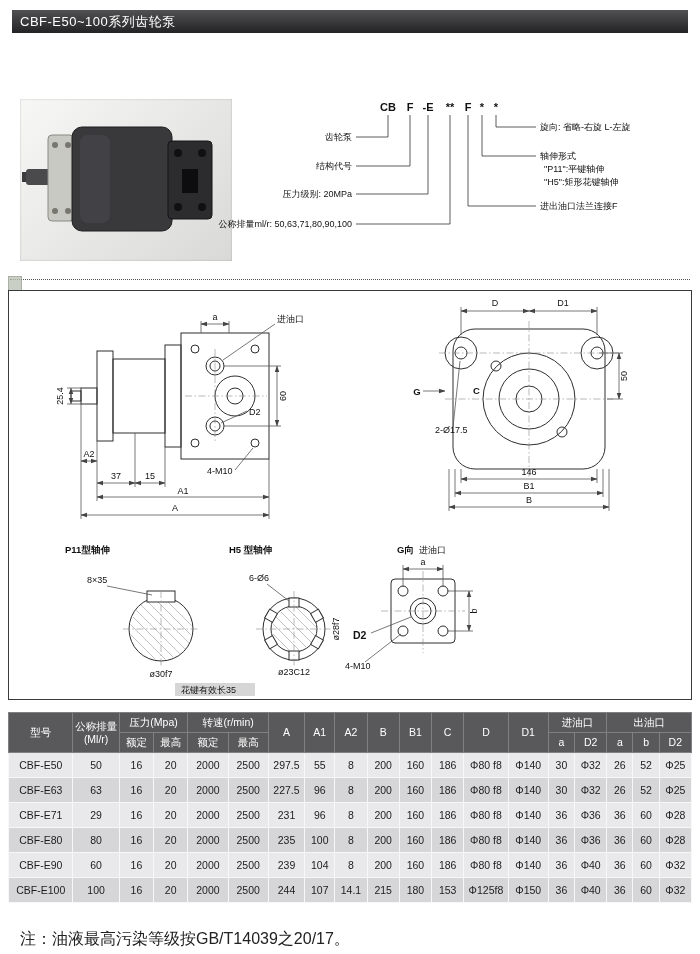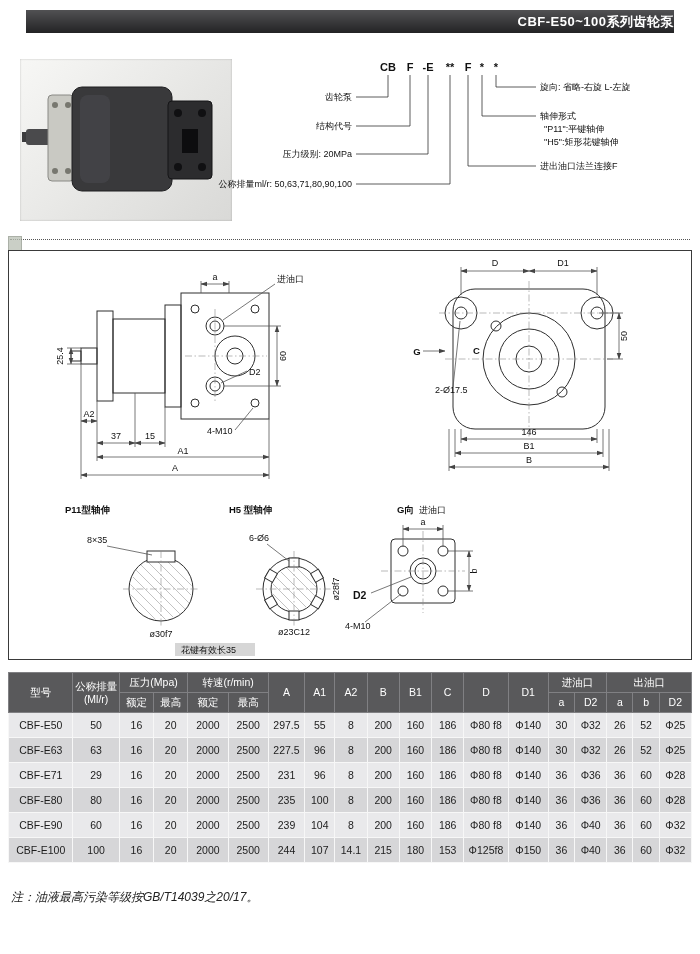--- a/index.html
+++ b/index.html
@@ -1,20 +1,20 @@
 <!DOCTYPE html>
 <html><head>
 <meta charset="utf-8">
 <style>
   html,body{margin:0;padding:0;background:#fff;}
   body{font-family:"Liberation Sans","DejaVu Sans",sans-serif;}
   .page{position:relative;width:700px;height:954px;background:#fff;overflow:hidden;}
-  .titlebar{margin:10px 26px 0;height:23px;line-height:23px;background:linear-gradient(#515153,#232325);
-            color:#fff;font-size:13px;font-weight:bold;padding-left:8px;letter-spacing:.5px;text-align:right;}
-  .top{position:relative;height:200px;}
+  .titlebar{margin:10px 12px 0;height:23px;line-height:23px;background:linear-gradient(#515153,#232325);
+            color:#fff;font-size:13px;font-weight:normal;padding-left:8px;letter-spacing:.5px;}
+  .top{position:relative;height:200px;margin-top:40px;}
   .photo{position:absolute;left:20px;top:26px;width:212px;height:162px;
          background:linear-gradient(135deg,#f7f7f5,#d9d9d7);box-shadow:0 0 2px rgba(0,0,0,.25) inset;}
   .photo svg{display:block;width:100%;height:100%;}
   .codesvg{position:absolute;left:150px;top:24px;width:545px;height:178px;}
   .stamp{position:absolute;left:8px;top:203px;width:12px;height:14px;background:#b9c0b4;border:1px solid #8f968a;opacity:.75;}
   .sep{border-top:1px dotted #555;margin:6px 10px 0;}
   .drawings{margin:10px 8px 0;height:408px;border:1px solid #3a3a3a;position:relative;background:#fff;}
   .drawings svg{display:block;width:682px;height:408px;}
 
   
@@ -30,21 +30,21 @@
   text.tok{font-size:11px;font-weight:bold;fill:#111;text-anchor:middle;}
   .codesvg line{stroke:#333;stroke-width:.8;}
 
   
   table.spec{margin:12px 8px 0;width:684px;border-collapse:collapse;table-layout:fixed;}
   table.spec th{background:#59595b;color:#fff;font-weight:normal;border:1px solid #808083;
                 font-size:10.5px;padding:3px 1px;line-height:1.25;}
   table.spec td{border:1px solid #f7f7f7;text-align:center;padding:6px 1px;font-size:10.5px;color:#1c1c1c;}
   table.spec tbody tr:nth-child(odd){background:#e9e9eb;}
   table.spec tbody tr:nth-child(even){background:#d6d6d8;}
-  .note{margin:26px 11px 0;font-size:12px;color:#222;font-style:italic;}
+  .note{margin:26px 20px 0;font-size:16px;color:#222;}
 </style>
 </head>
 <body>
 
 <div class="page">
 
   <div class="titlebar">
     <span>CBF-E50~100系列齿轮泵</span>
   </div>
 

